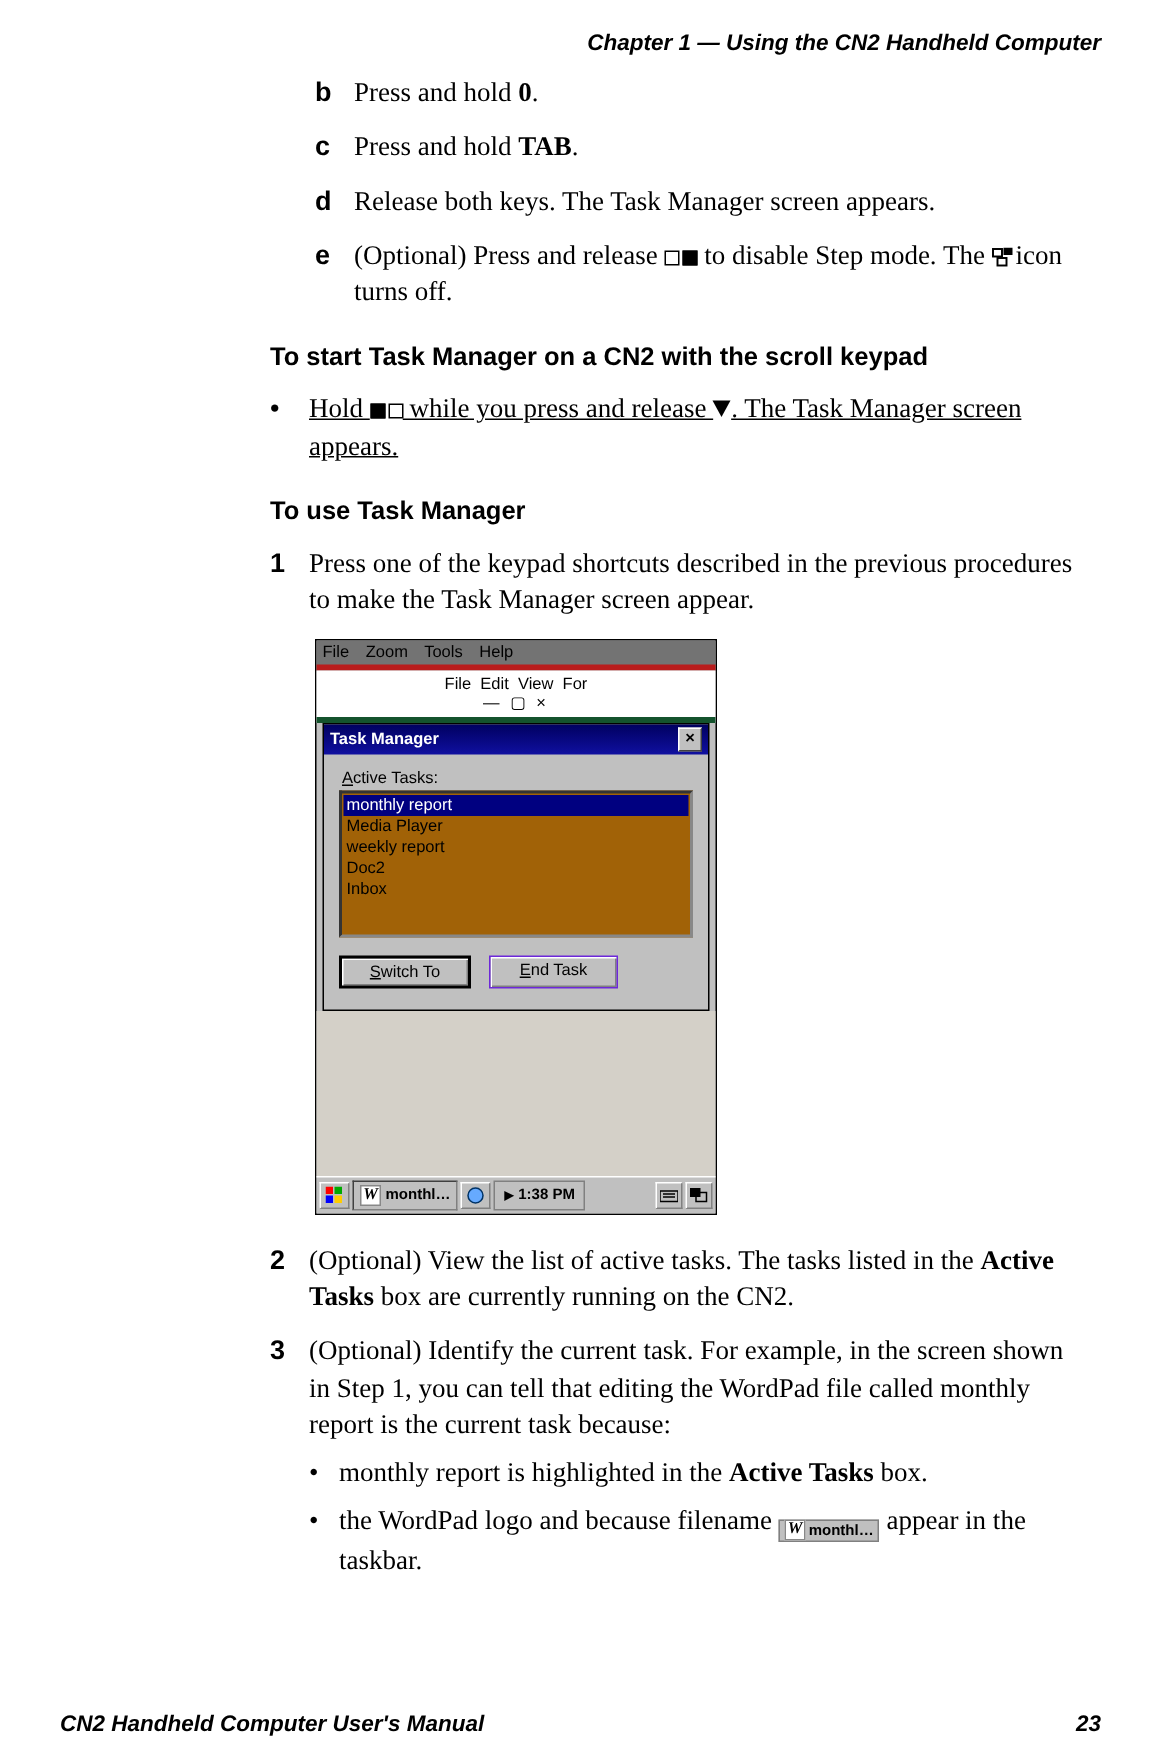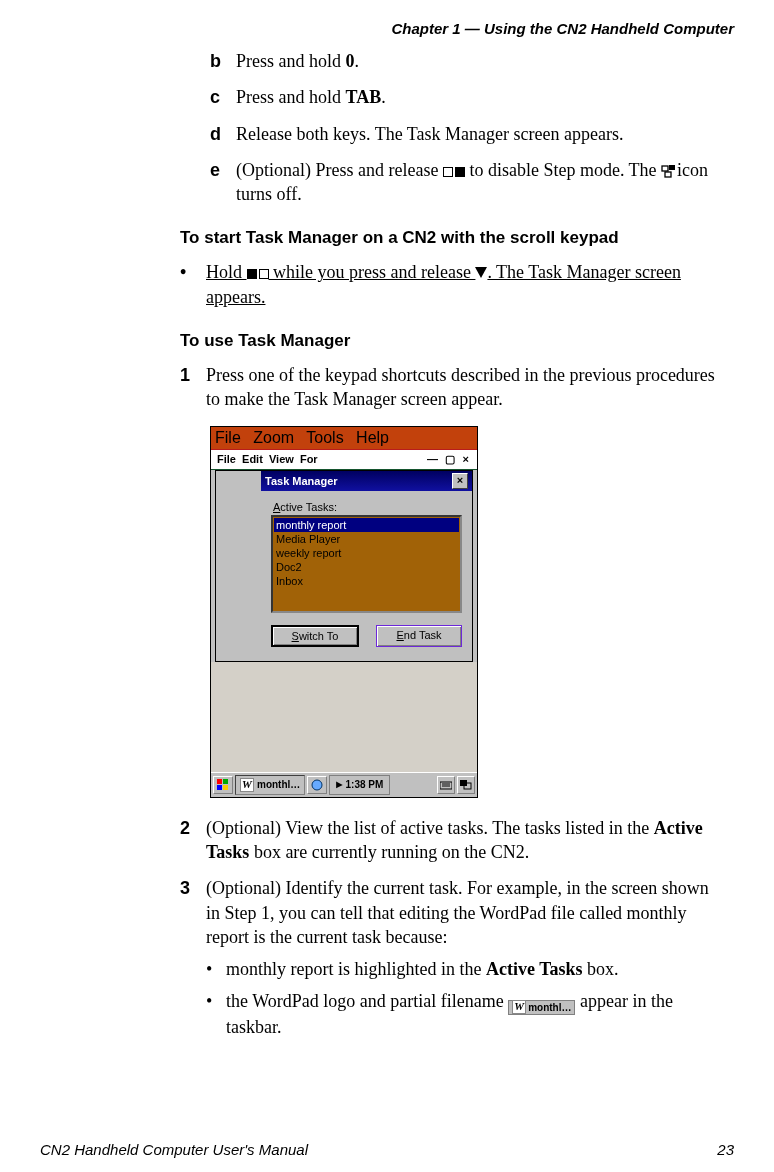--- a/index.html
+++ b/index.html
@@ -103,42 +103,42 @@
   }
   .tm-window {
     width: 266px;
     border: 1px solid #000;
     background: #c0c0c0;
     font-family: Tahoma, Arial, sans-serif;
     font-size: 11px;
     color: #000;
   }
   .tm-menu {
-    background: #c2410c;
-    border-bottom: 1px solid #b91c1c;
+    background: #737373;
+    border-bottom: 4px solid #b91c1c;
     padding: 2px 4px;
-    font-size: 16px;
+    font-size: 11px;
   }
   .tm-menu span { margin-right: 8px; }
   .tm-secondbar {
     background: #fff;
-    border-bottom: 1px solid #14532d;
+    border-bottom: 4px solid #14532d;
     padding: 3px 6px;
     font-size: 11px;
-    font-weight: bold;
+    font-weight: normal;
     display: flex;
     justify-content: space-between;
     align-items: center;
+    flex-direction: column;
   }
   .tm-secondbar .dots { letter-spacing: 2px; }
   .tm-inner {
     margin: 0 4px;
     border: 1px solid #000;
     background: #c0c0c0;
-    padding-left: 45px;
   }
   .tm-title {
     background: linear-gradient(#000060, #1010a0);
     color: #fff;
     font-weight: bold;
     padding: 2px 4px;
     display: flex;
     justify-content: space-between;
     align-items: center;
     font-size: 11px;
@@ -174,21 +174,21 @@
     font-size: 11px;
     line-height: 14px;
     white-space: nowrap;
   }
   .tm-list-item.selected {
     background: #000080;
     color: #fff;
   }
   .tm-buttons {
     display: flex;
-    justify-content: space-between;
+    justify-content: flex-start;
     gap: 12px;
     margin-top: 12px;
   }
   .tm-btn {
     border: 1px solid #6d28d9;
     background: #c0c0c0;
     padding: 3px 8px;
     font-size: 11px;
     box-shadow: inset 1px 1px 0 #fff, inset -1px -1px 0 #808080;
     min-width: 68px;
@@ -272,21 +272,21 @@
     line-height:11px;
   }
   .footer {
     position: absolute;
     bottom: 14px;
     left: 40px;
     right: 40px;
     display: flex;
     justify-content: space-between;
     font-family: Arial, Helvetica, sans-serif;
-    font-weight: normal;
+    font-weight: bold;
     font-style: italic;
     font-size: 15px;
     align-items: center;
   }
 </style>
 </head>
 <body>
 
 <div class="page">
   <div class="chapter-header">Chapter 1 — Using the CN2 Handheld Computer</div>
@@ -434,21 +434,21 @@
         <div class="sub-bullet">
           <div class="sub-bullet-marker">•</div>
           <div class="sub-bullet-body">
             <span>monthly report is highlighted in the </span><span class="bold">Active Tasks</span><span> box.</span>
           </div>
         </div>
 
         <div class="sub-bullet">
           <div class="sub-bullet-marker">•</div>
           <div class="sub-bullet-body">
-            <span>the WordPad logo and partial filename </span>
+            <span>the WordPad logo and because filename </span>
             <span class="taskbar-snippet">
               <span class="wordpad-glyph">W</span>
               <span style="font-weight:bold;">monthl…</span>
             </span>
             <span>appear in the taskbar.</span>
           </div>
         </div>
 
       </div>
     </div>

